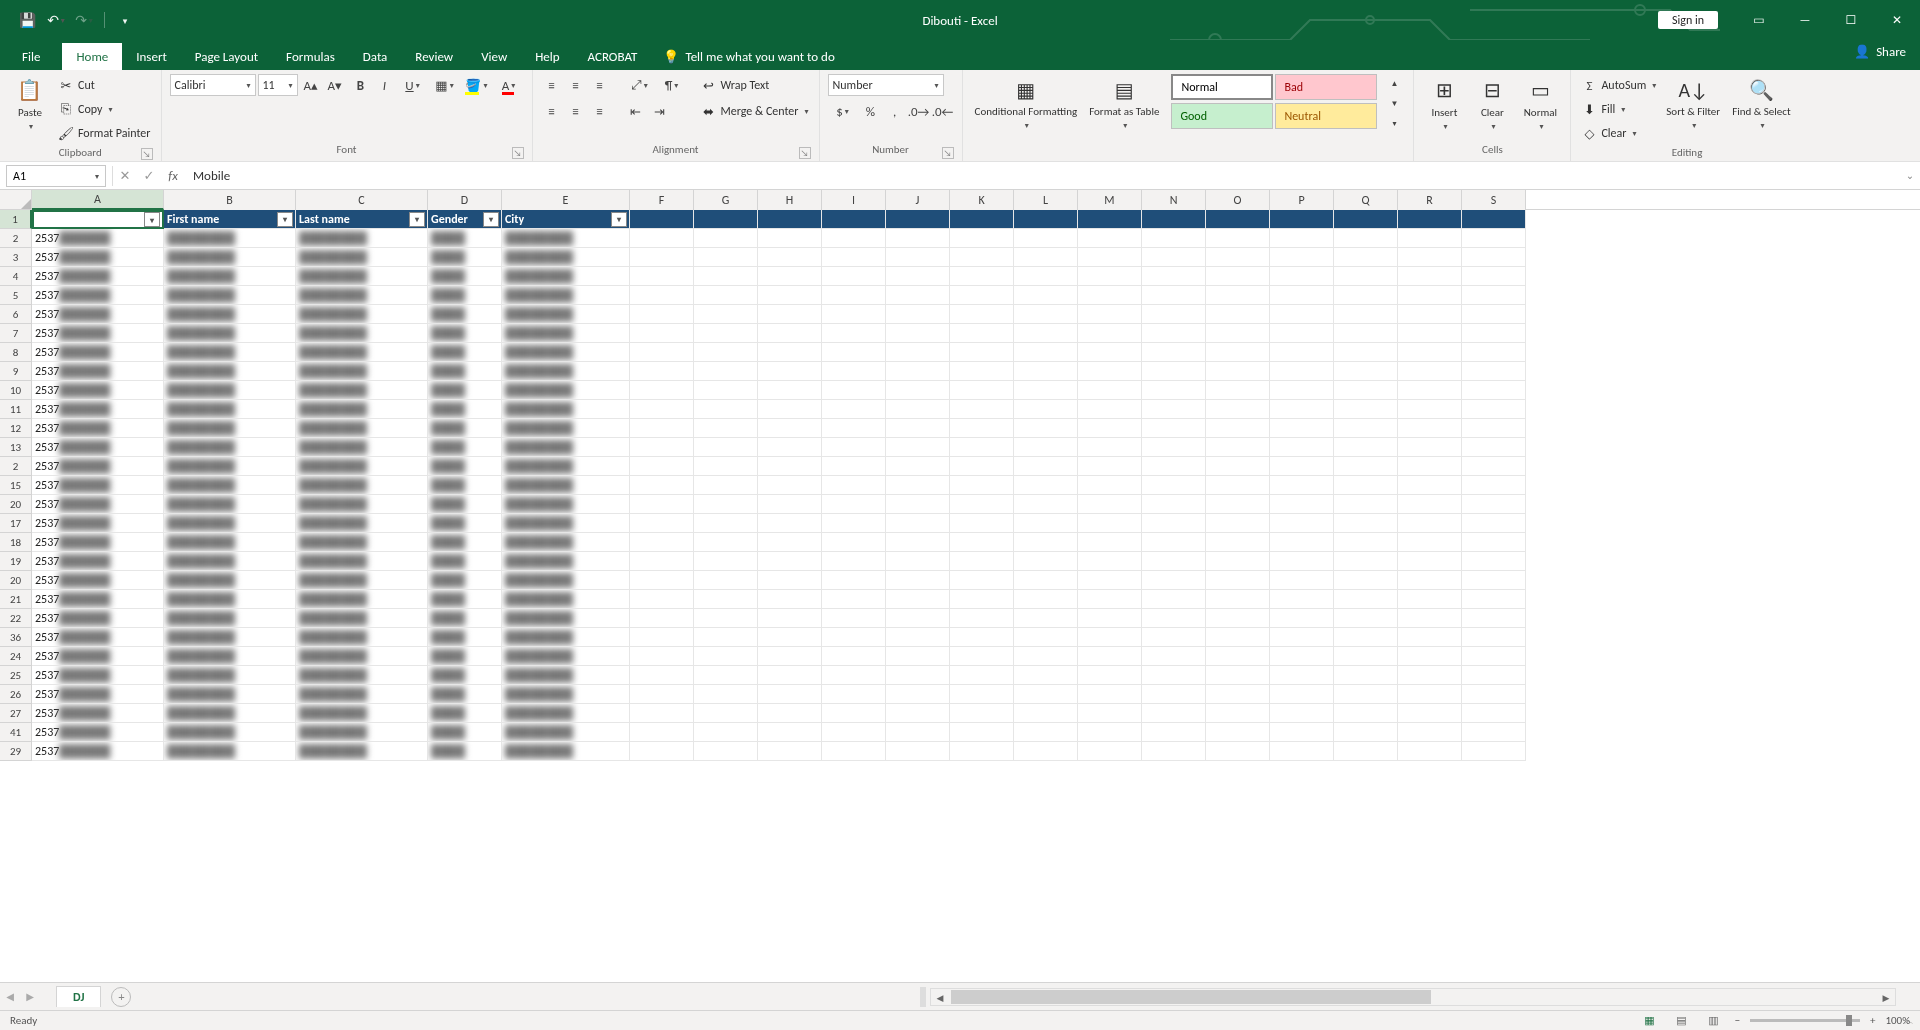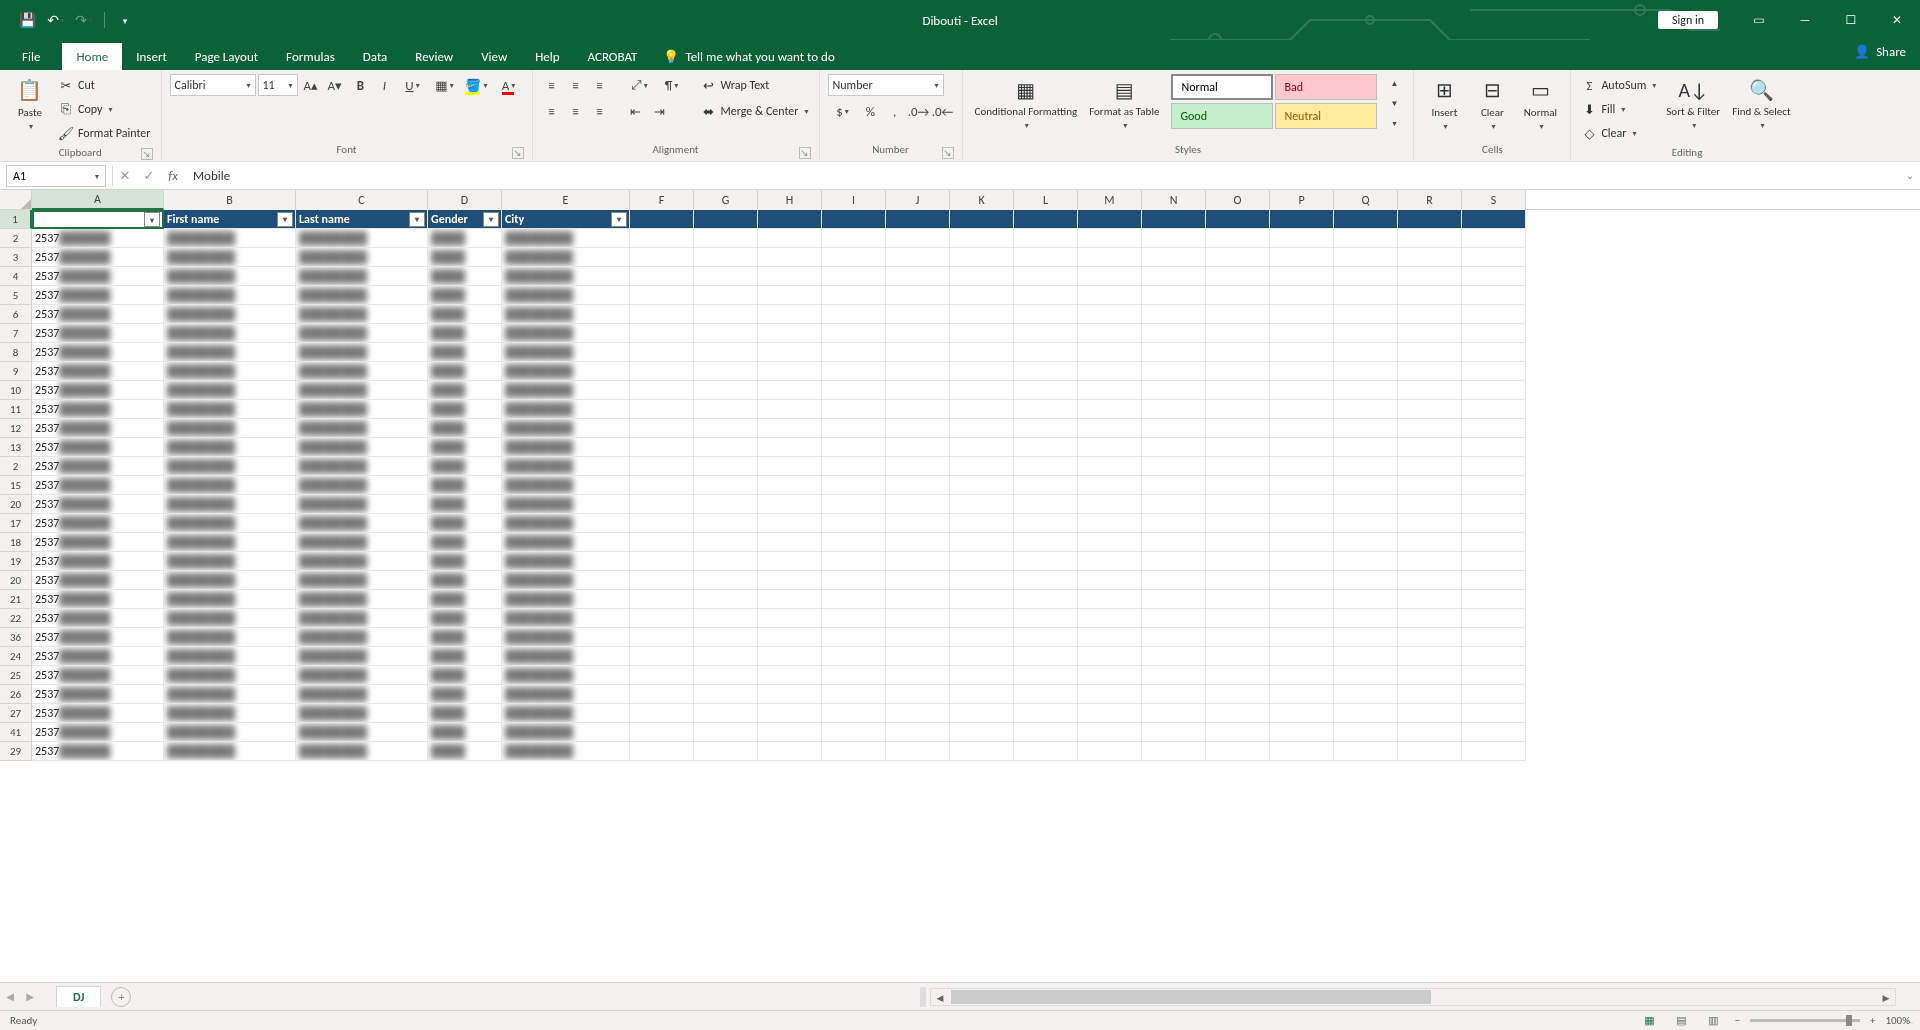--- a/index.html
+++ b/index.html
@@ -292,21 +292,20 @@
               <span>Neutral</span>
             </div>
         </div>
       </div>
       <div style="display:flex;flex-direction:column;gap:2px;margin-left:2px;">
         <div class="iconbtn" style="height:18px;font-size:8px">▲</div>
         <div class="iconbtn" style="height:18px;font-size:8px">▼</div>
         <div class="iconbtn" style="height:18px;font-size:8px">▾</div>
       </div>
     </div>
-    <div class="group-label"><span>Styles</span></div>
   </div>
 
   <div class="group" style="min-width:128px">
     <div class="group-body">
       <div class="bigbtn">
           <span class="icn">⊞</span>
           <span>Insert</span>
           <span class="dd">▾</span>
         </div>
       <div class="bigbtn">

